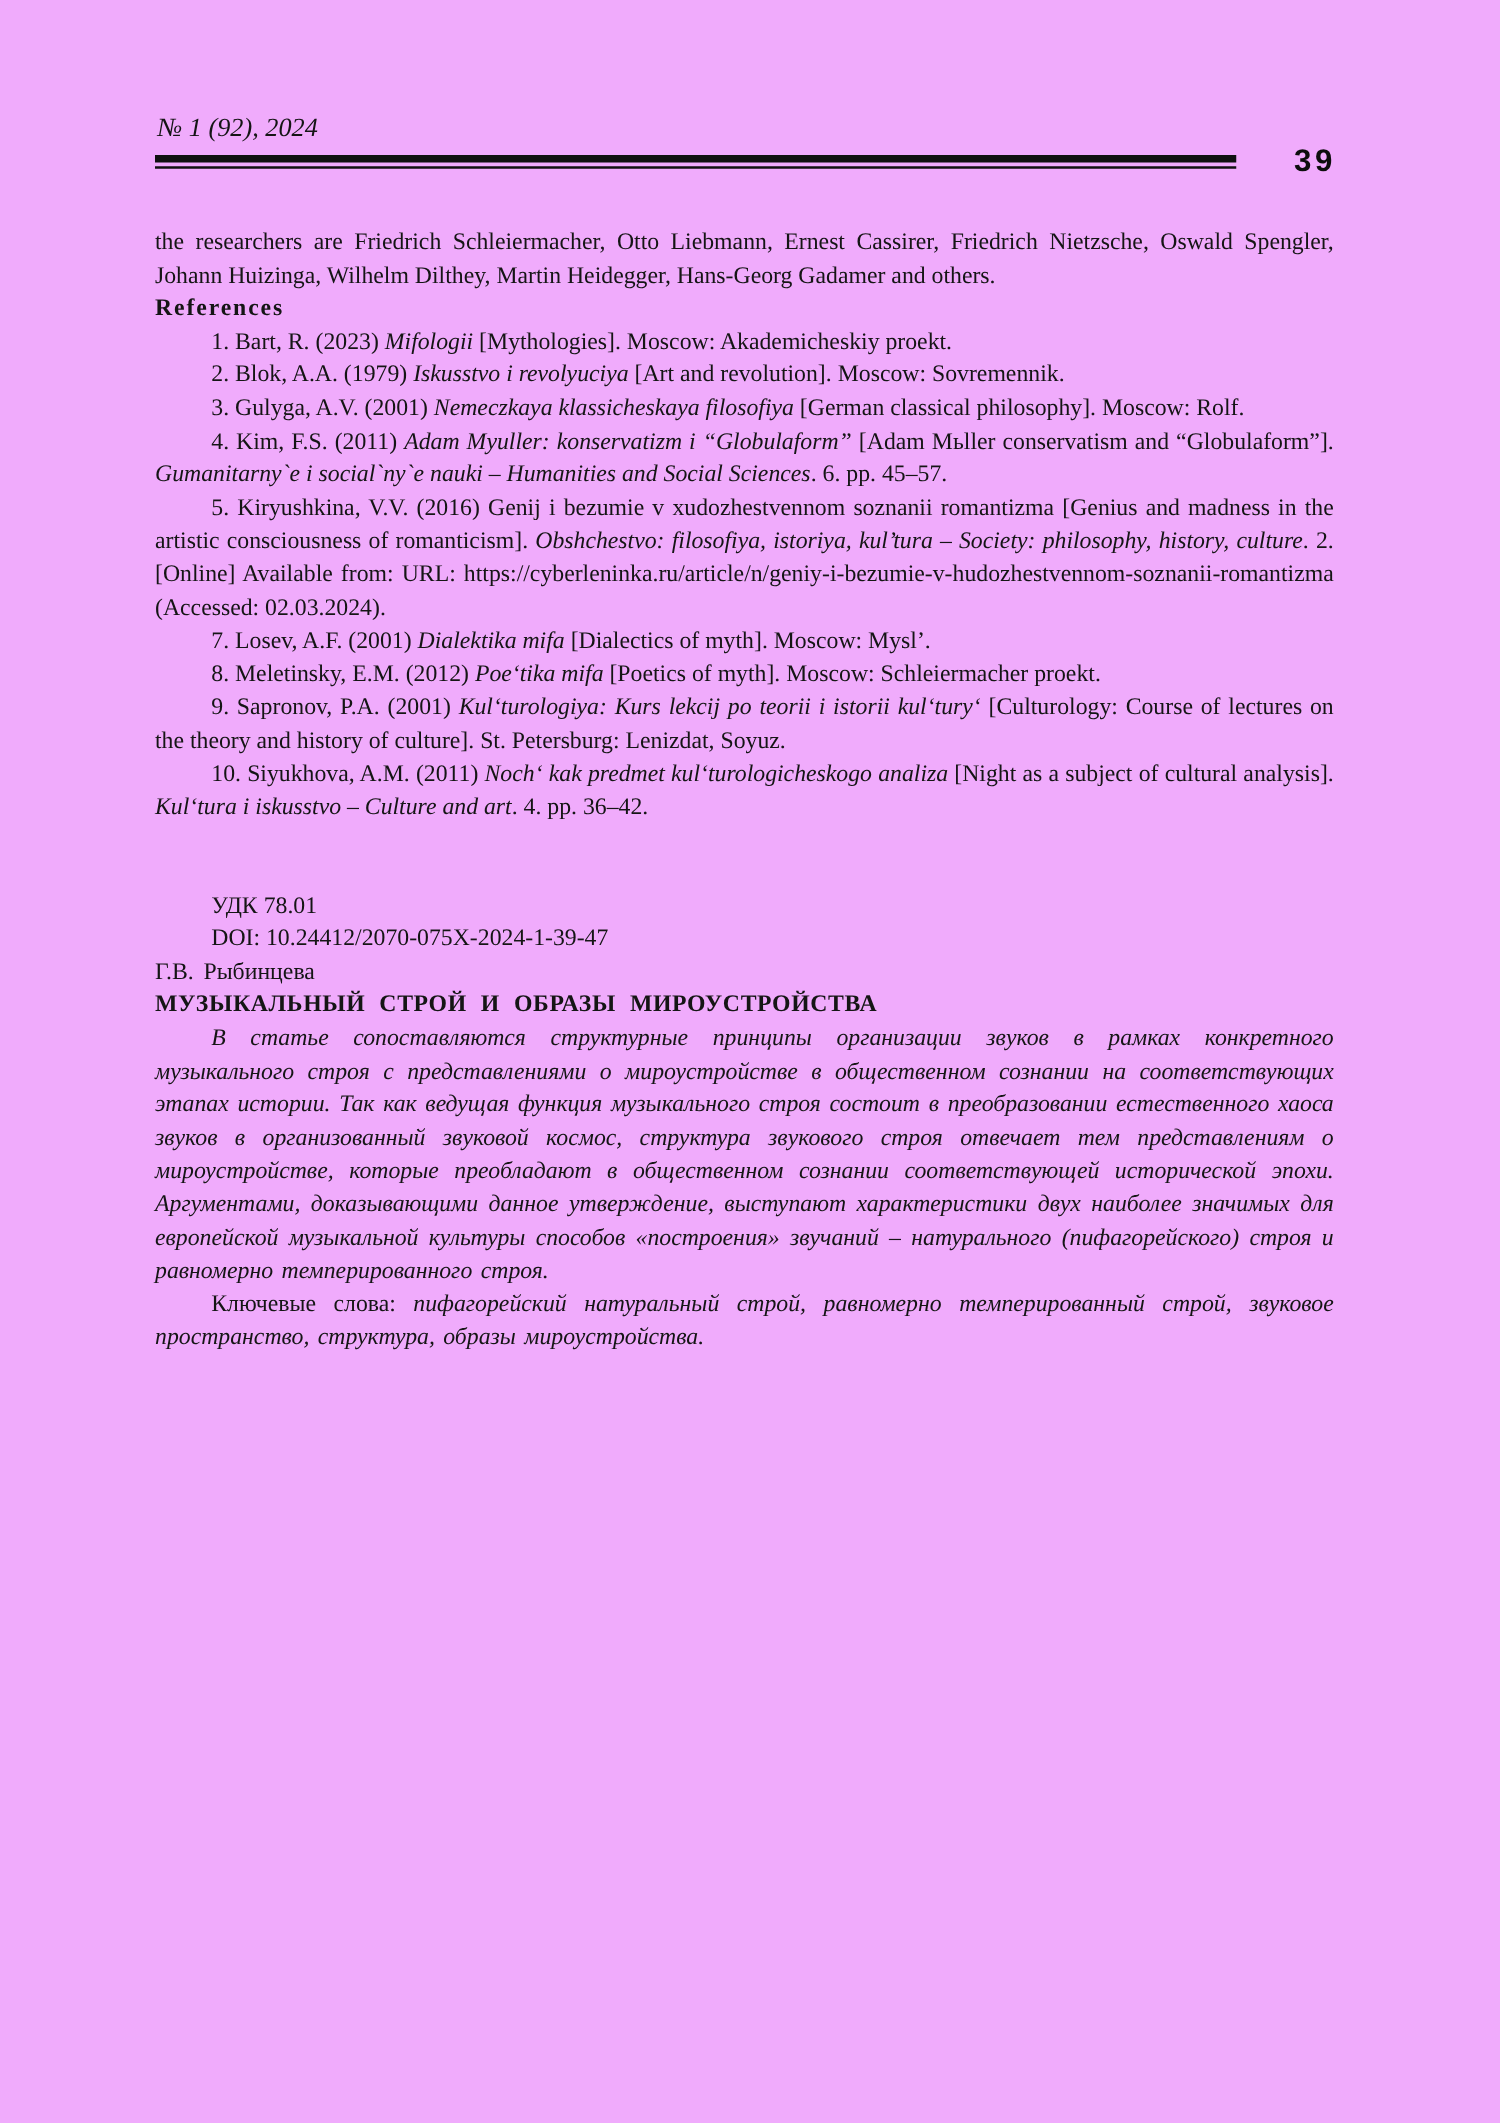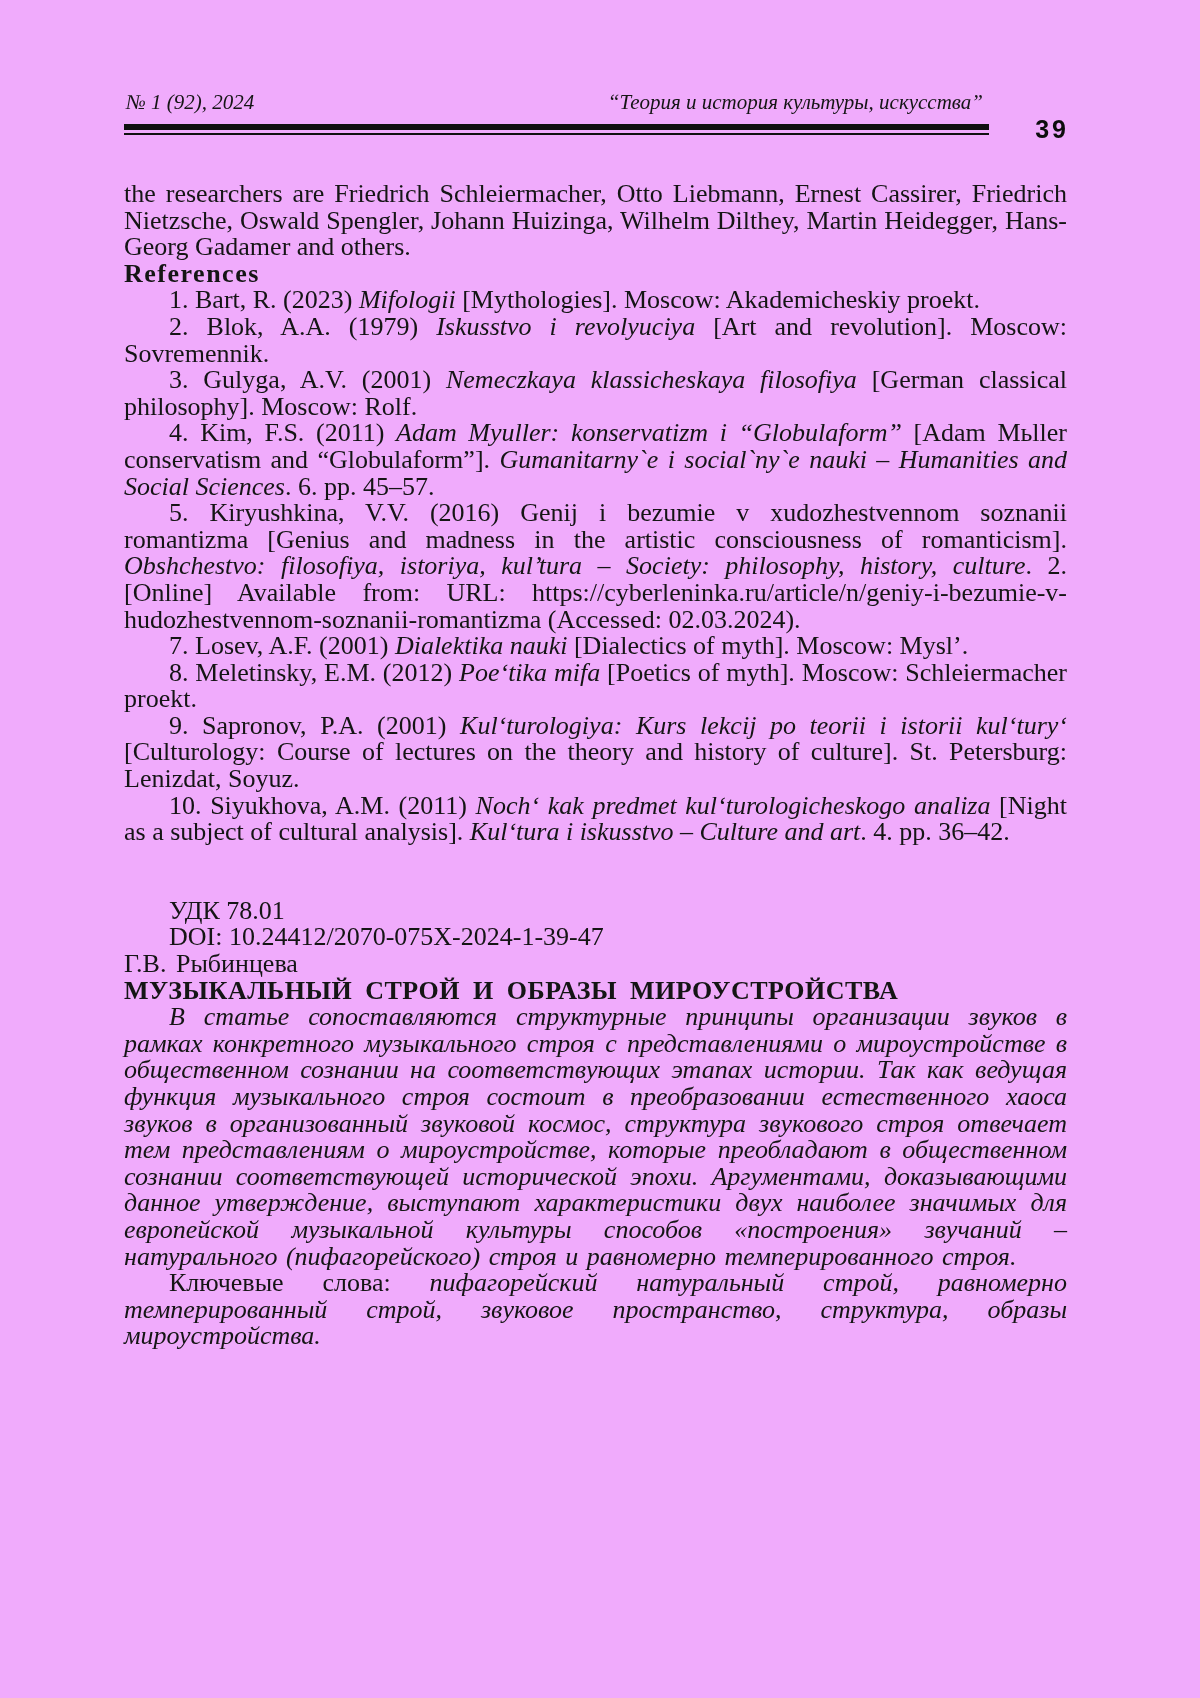--- a/index.html
+++ b/index.html
@@ -13,21 +13,21 @@
   .header{position:relative;margin-bottom:46px;}
   .header-main{margin-right:78px;}
   .header-texts{display:flex;justify-content:space-between;align-items:baseline;
     font-style:italic;font-size:21px;padding:0 6px 9px 2px;white-space:nowrap;}
   .rule-thick{height:6px;background:#101010;}
   .rule-thin{height:2px;background:#101010;margin-top:3px;}
   .page-number{position:absolute;right:-2px;bottom:-9px;
     font-family:"Liberation Sans","DejaVu Sans",sans-serif;
     font-weight:bold;font-size:25px;letter-spacing:3px;color:#0d0d0d;margin-left:20px;}
   
-  .bodycol p{margin:0;font-size:26px;line-height:26.6px;text-align:justify;
+  .bodycol p{margin:0;font-size:19px;line-height:26.6px;text-align:justify;
     overflow-wrap:break-word;}
   .refs-heading{text-align:center;font-weight:bold;margin:40px 0 20px;
     font-size:20px;letter-spacing:1.5px;}
   .ref{text-indent:45px;}
   .it{font-style:italic;}
   .meta{margin-top:52px;}
   .meta p{text-align:left;margin-left:45px;}
   .author{text-align:center;font-weight:normal;margin-top:29px;word-spacing:3px;}
   .article-title{text-align:center;font-weight:bold;margin-top:29px;
     word-spacing:6px;font-size:20.5px;letter-spacing:0.5px;}
@@ -37,41 +37,40 @@
 </style>
 </head>
 <body>
 
 <div class="page">
 
   <div class="header">
     <div class="header-main">
       <div class="header-texts">
         <span>№ 1 (92), 2024</span>
-        <span>“Теория и история культуры, искусства”</span>
       </div>
       <div class="rule-thick"></div>
       <div class="rule-thin"></div>
     </div>
     <div class="page-number">39</div>
   </div>
 
   <div class="bodycol">
 
     <p>the researchers are Friedrich Schleiermacher, Otto Liebmann, Ernest Cassirer, Friedrich Nietzsche, Oswald Spengler, Johann Huizinga, Wilhelm Dilthey, Martin Heidegger, Hans-Georg Gadamer and others.</p>
 
     <p class="refs-heading">References</p>
 
     <div id="references-list">
         <p class="ref"><span>1. Bart, R. (2023) </span><span class="it">Mifologii</span><span> [Mythologies]. Moscow: Akademicheskiy proekt.</span></p>
         <p class="ref"><span>2. Blok, A.A. (1979) </span><span class="it">Iskusstvo i revolyuciya</span><span> [Art and revolution]. Moscow: Sovremennik.</span></p>
         <p class="ref"><span>3. Gulyga, A.V. (2001) </span><span class="it">Nemeczkaya klassicheskaya filosofiya</span><span> [German classical philosophy]. Moscow: Rolf.</span></p>
         <p class="ref"><span>4. Kim, F.S. (2011) </span><span class="it">Adam Myuller: konservatizm i “Globulaform”</span><span> [Adam Mьller conservatism and “Globulaform”]. </span><span class="it">Gumanitarny`e i social`ny`e nauki – Humanities and Social Sciences</span><span>. 6. pp. 45–57.</span></p>
         <p class="ref"><span>5. Kiryushkina, V.V. (2016) Genij i bezumie v xudozhestvennom soznanii romantizma [Genius and madness in the artistic consciousness of romanticism]. </span><span class="it">Obshchestvo: filosofiya, istoriya, kul’tura – Society: philosophy, history, culture</span><span>. 2. [Online] Available from: URL: https://cyberleninka.ru/article/n/geniy-i-bezumie-v-hudozhestvennom-soznanii-romantizma (Accessed: 02.03.2024).</span></p>
-        <p class="ref"><span>7. Losev, A.F. (2001) </span><span class="it">Dialektika nauki</span><span> [Dialectics of myth]. Moscow: Mysl’.</span></p>
+        <p class="ref"><span>7. Losev, A.F. (2001) </span><span class="it">Dialektika mifa</span><span> [Dialectics of myth]. Moscow: Mysl’.</span></p>
         <p class="ref"><span>8. Meletinsky, E.M. (2012) </span><span class="it">Poe‘tika mifa</span><span> [Poetics of myth]. Moscow: Schleiermacher proekt.</span></p>
         <p class="ref"><span>9. Sapronov, P.A. (2001) </span><span class="it">Kul‘turologiya: Kurs lekcij po teorii i istorii kul‘tury‘</span><span> [Culturology: Course of lectures on the theory and history of culture]. St. Petersburg: Lenizdat, Soyuz.</span></p>
         <p class="ref"><span>10. Siyukhova, A.M. (2011) </span><span class="it">Noch‘ kak predmet kul‘turologicheskogo analiza</span><span> [Night as a subject of cultural analysis]. </span><span class="it">Kul‘tura i iskusstvo – Culture and art</span><span>. 4. pp. 36–42.</span></p>
       </div>
 
     <div class="meta">
       <p>УДК 78.01</p>
       <p>DOI: 10.24412/2070-075X-2024-1-39-47</p>
     </div>
 

